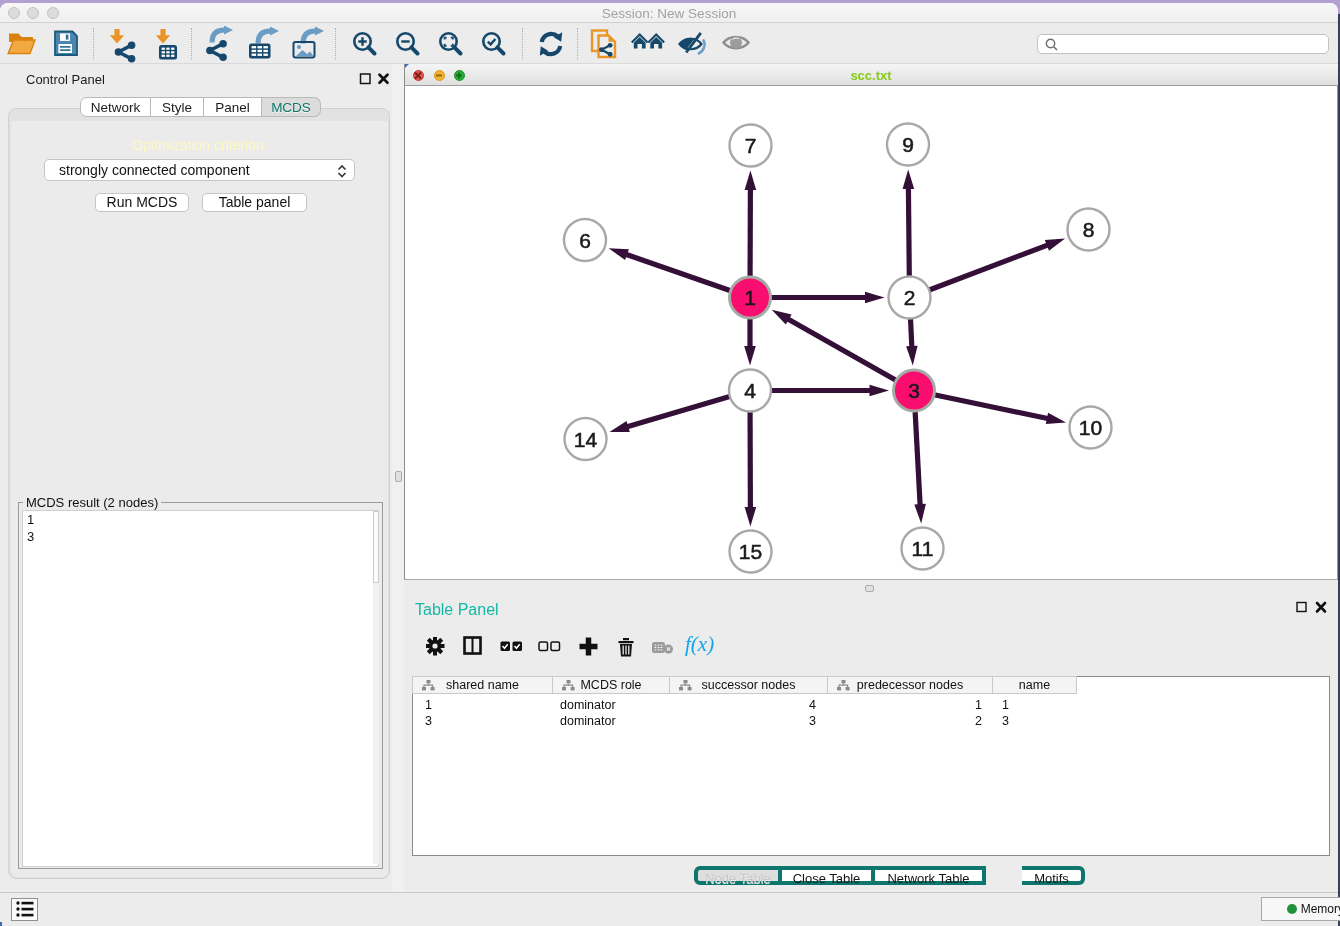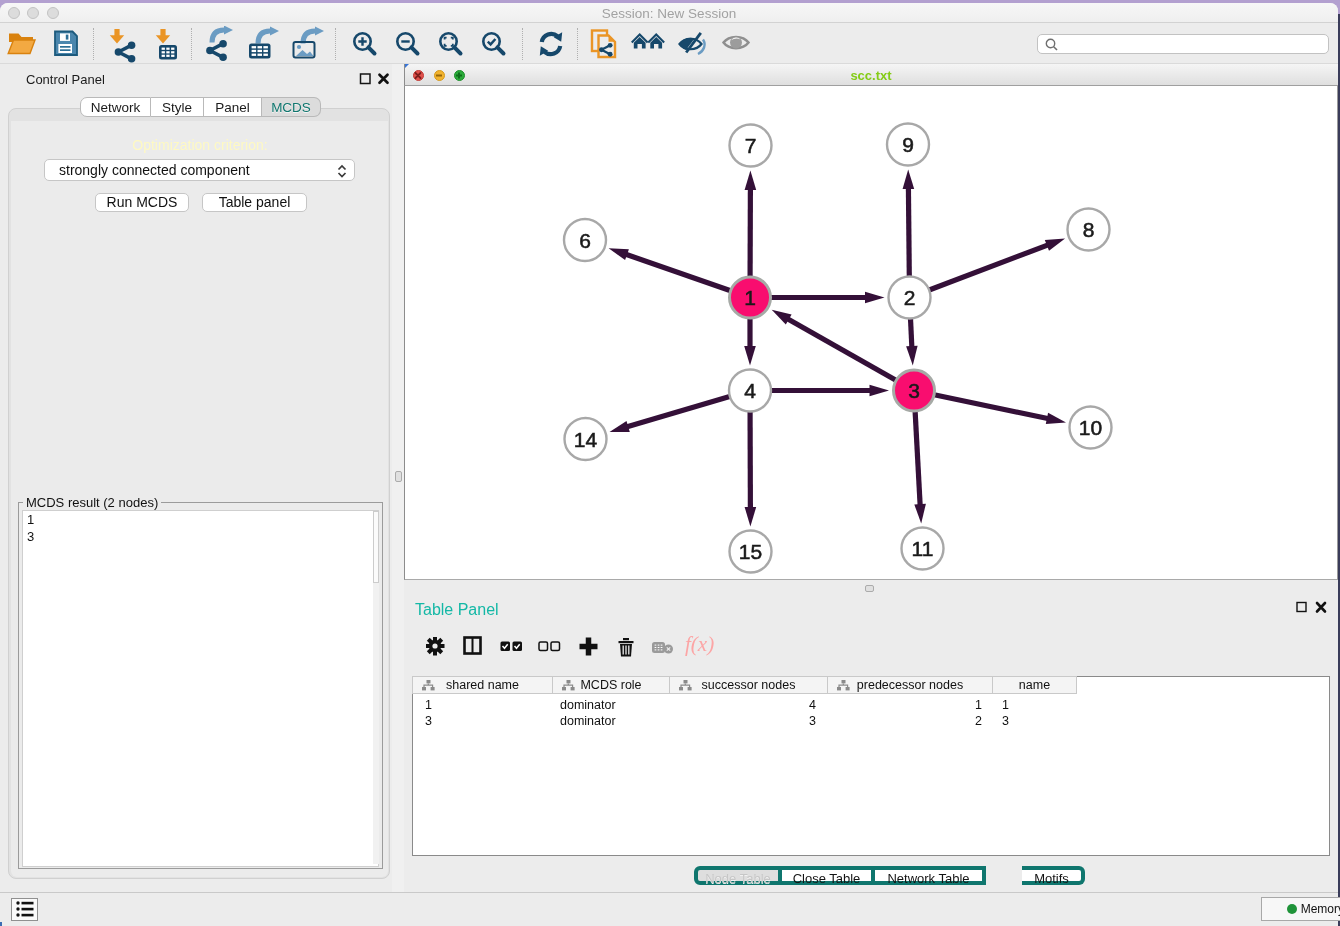--- a/index.html
+++ b/index.html
@@ -315,21 +315,21 @@
     <rect x="2.6" y="8.4" width="1.7" height="1.0" fill="#fff"></rect>
     <rect x="5.7" y="3.6" width="1.7" height="1.0" fill="#fff"></rect>
     <rect x="5.7" y="6.0" width="1.7" height="1.0" fill="#fff"></rect>
     <rect x="5.7" y="8.4" width="1.7" height="1.0" fill="#fff"></rect>
     <rect x="8.7" y="3.6" width="1.7" height="1.0" fill="#fff"></rect>
     <rect x="8.7" y="6.0" width="1.7" height="1.0" fill="#fff"></rect>
     <rect x="8.7" y="8.4" width="1.7" height="1.0" fill="#fff"></rect>
     <circle cx="16.5" cy="8" r="4.5" fill="#9a9a9a"></circle>
     <path d="M14.8 6.3 l3.4 3.4 M18.2 6.3 l-3.4 3.4" stroke="#ececec" stroke-width="1.2"></path>
   </svg>
-<div class="abs" style="left:685px;top:632px;font-family:'Liberation Serif',serif;font-style:italic;font-size:21px;color:#fca5a5">f(x)</div>
+<div class="abs" style="left:685px;top:632px;font-family:'Liberation Serif',serif;font-style:italic;font-size:21px;color:#0ea5e9">f(x)</div>
 <div class="abs" id="tbl"></div>
 <div class="th" style="left:412px;width:141px"><svg class="hi" width="13" height="12">
       <g fill="#8a8a8a">
         <rect x="4.5" y="0" width="4" height="3.4"></rect>
         <rect x="0" y="7" width="4" height="3.4"></rect>
         <rect x="8.6" y="7" width="4" height="3.4"></rect>
         <path d="M6.3 3.4 v2 M2 7 v-1.8 h8.6 V7" stroke="#8a8a8a" stroke-width="1.2" fill="none"></path>
       </g>
     </svg>shared name</div>
 <div class="th" style="left:553px;width:117px;border-left:none"><svg class="hi" width="13" height="12">

